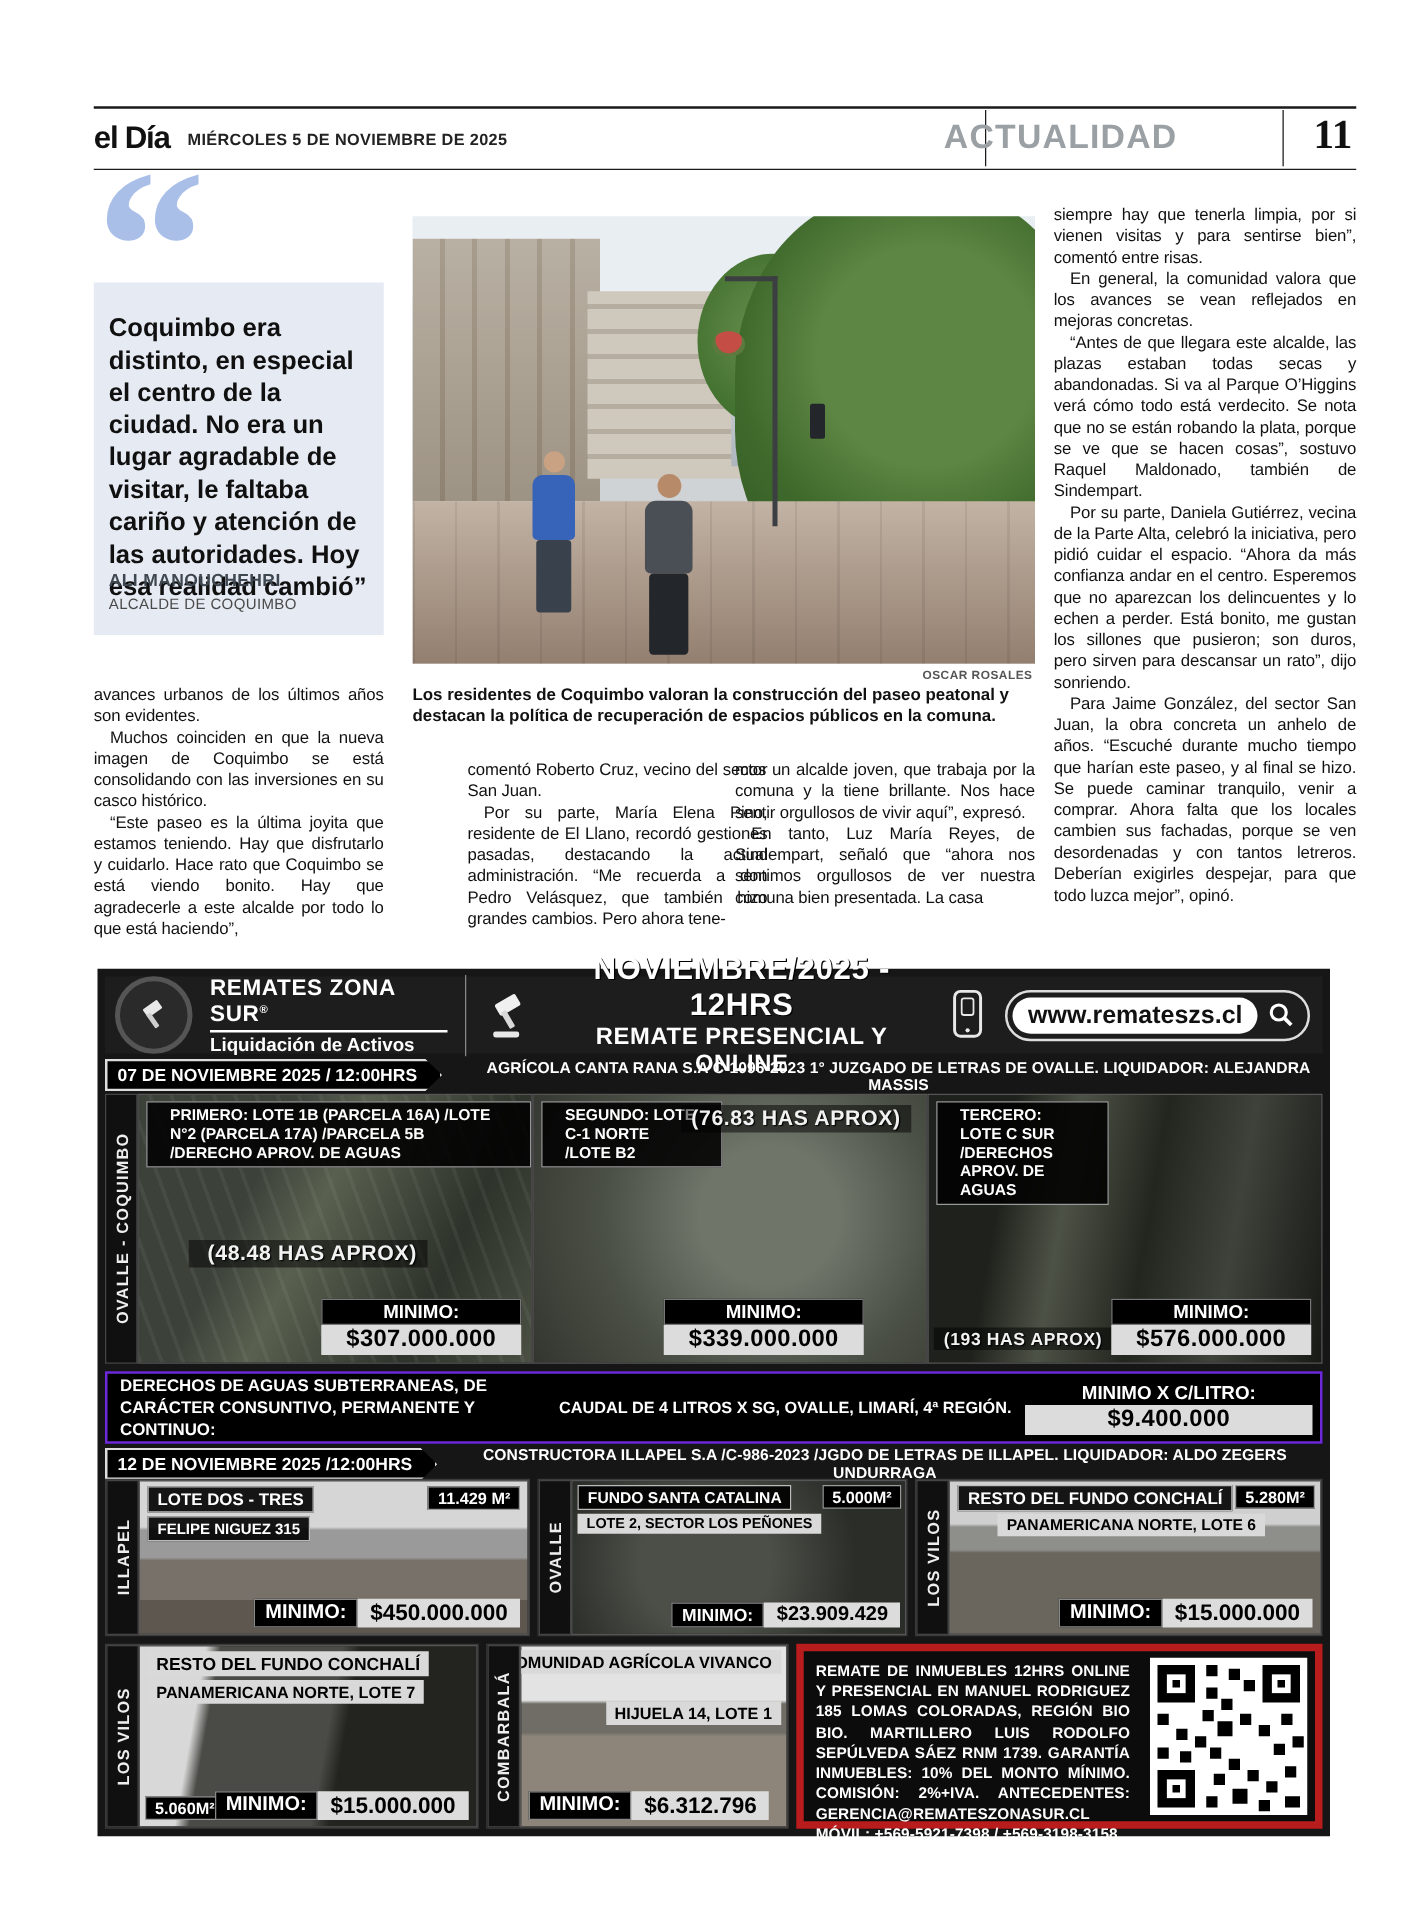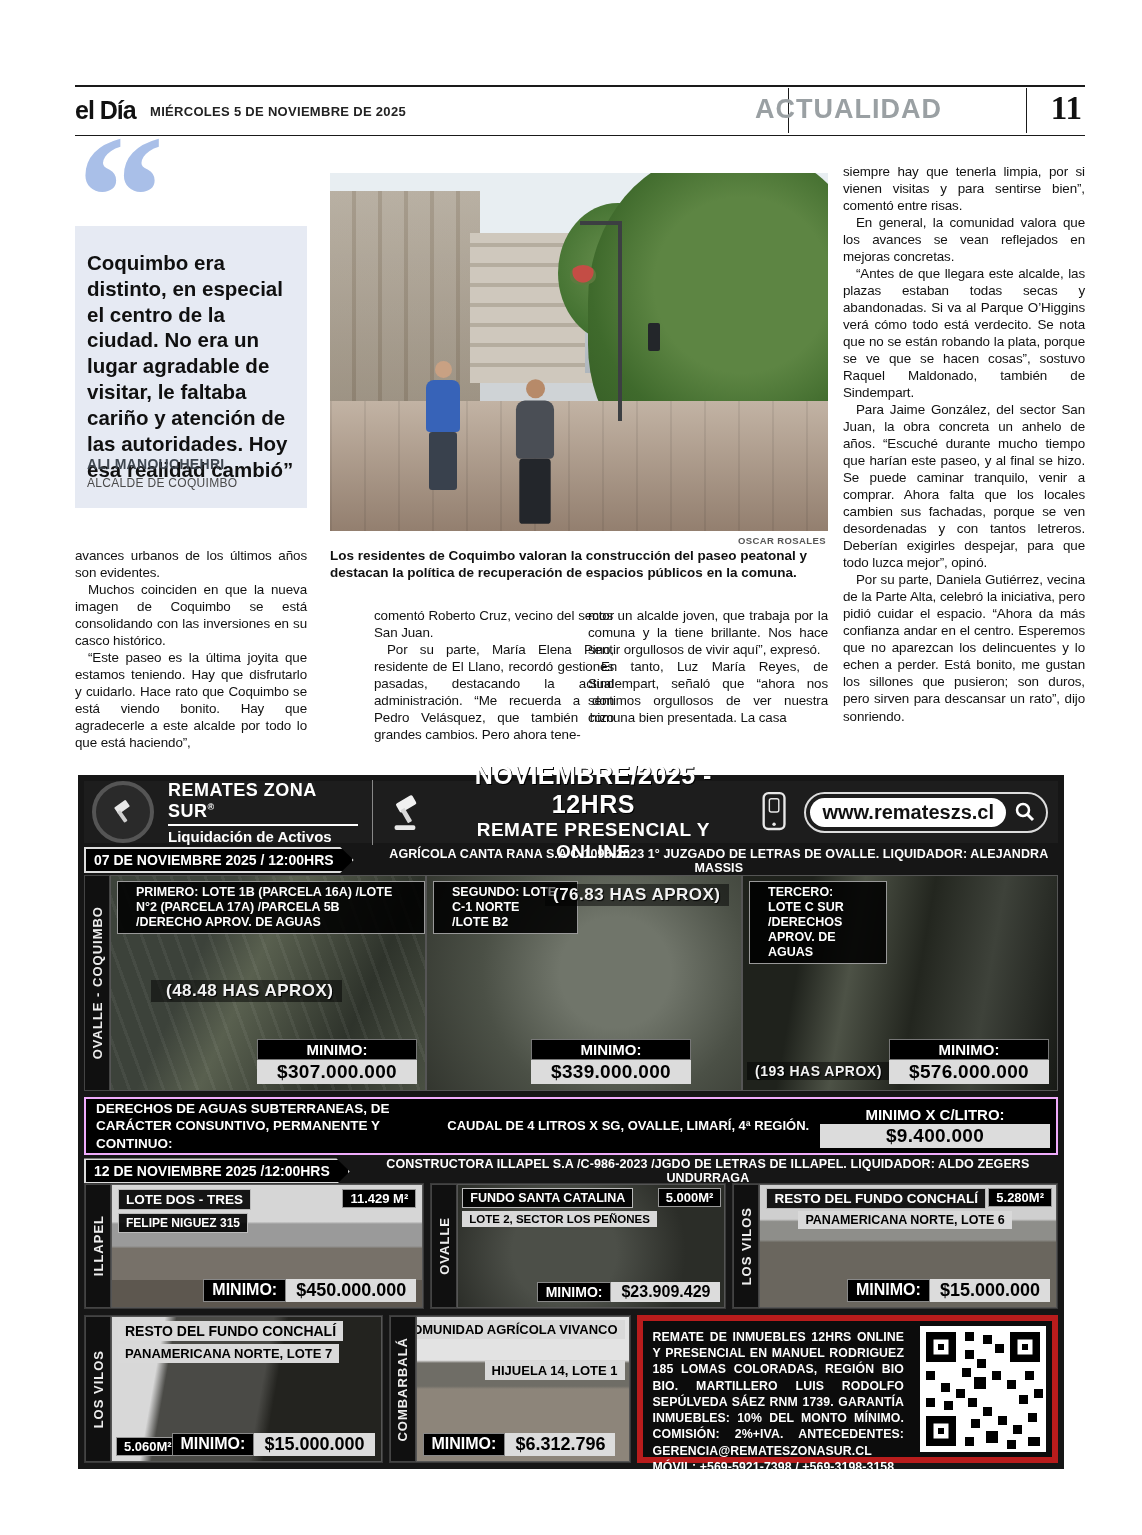--- a/index.html
+++ b/index.html
@@ -83,21 +83,21 @@
   .lot-panel{position:relative;flex:1;border:1px solid #555;overflow:hidden;}
   .lp1{background:linear-gradient(115deg,#3c423a 0 30%,#59604f 45%,#2e332b 75%,#4a5043 100%),repeating-linear-gradient(70deg,rgba(255,255,255,.05) 0 3px,transparent 3px 16px);background-blend-mode:screen;}
   .lp2{background:radial-gradient(circle at 60% 45%,#70756a 0 25%,#4b5046 60%,#33362f 100%);}
   .lp3{background:linear-gradient(100deg,#1f221c 0 20%,#4d5246 35%,#23261f 55%,#3e423a 75%,#181a16 100%);}
   .lot-title{position:absolute;left:6px;top:5px;background:rgba(0,0,0,.88);border:1px solid #999;color:#fff;font-weight:800;font-size:12.5px;line-height:1.2;padding:3px 18px;}
   .area-badge{position:absolute;background:rgba(0,0,0,.5);color:#f2f2f2;font-weight:900;font-size:17px;padding:1px 8px;letter-spacing:.5px;text-shadow:1px 1px 1px #000;}
   .min-block{position:absolute;text-align:center;}
   .min-label{display:block;background:#000;border:1px solid #777;color:#fff;font-weight:900;font-size:15px;padding:1px 10px;}
   .min-value{display:block;background:#dcdcdc;color:#000;font-weight:900;font-size:19px;padding:1px 10px;letter-spacing:.3px;}
 
-  .water-row{position:absolute;left:6px;right:6px;top:322px;height:54px;background:#000;border:2px solid #f0abfc;display:flex;align-items:center;}
+  .water-row{position:absolute;left:6px;right:6px;top:322px;height:54px;background:#000;border:2px solid #6d28d9;display:flex;align-items:center;}
   .water-text{flex:1;padding:4px 10px;font-size:13.5px;font-weight:800;line-height:1.3;}
   .water-c2{text-align:center;font-size:13px;}
   .water-min{width:230px;text-align:center;margin-right:6px;}
   .water-min .min-label{font-size:15px;border:none;}
   .water-min .min-value{font-size:19px;}
 
   .a2-header{position:absolute;left:6px;right:6px;top:382px;display:flex;align-items:center;gap:8px;}
   .a2-row1{position:absolute;left:6px;right:6px;top:408px;height:126px;display:flex;gap:6px;}
   .a2-row2{position:absolute;left:6px;right:6px;top:540px;height:148px;display:flex;gap:6px;}
   .panel-group{display:flex;flex:1;border:1px solid #3a3a3a;}
@@ -176,22 +176,22 @@
     <p>Por su parte, María Elena Pino, residente de El Llano, recordó gestiones pasadas, destacando la actual administración. “Me recuerda a don Pedro Velásquez, que también hizo grandes cambios. Pero ahora tene-</p>
   </div>
   <div class="col col3 article-text">
     <p>mos un alcalde joven, que trabaja por la comuna y la tiene brillante. Nos hace sentir orgullosos de vivir aquí”, expresó.</p>
     <p>En tanto, Luz María Reyes, de Sindempart, señaló que “ahora nos sentimos orgullosos de ver nuestra comuna bien presentada. La casa</p>
   </div>
   <div class="col col4 article-text">
     <p>siempre hay que tenerla limpia, por si vienen visitas y para sentirse bien”, comentó entre risas.</p>
     <p>En general, la comunidad valora que los avances se vean reflejados en mejoras concretas.</p>
     <p>“Antes de que llegara este alcalde, las plazas estaban todas secas y abandonadas. Si va al Parque O’Higgins verá cómo todo está verdecito. Se nota que no se están robando la plata, porque se ve que se hacen cosas”, sostuvo Raquel Maldonado, también de Sindempart.</p>
+    <p>Por su parte, Daniela Gutiérrez, vecina de la Parte Alta, celebró la iniciativa, pero pidió cuidar el espacio. “Ahora da más confianza andar en el centro. Esperemos que no aparezcan los delincuentes y lo echen a perder. Está bonito, me gustan los sillones que pusieron; son duros, pero sirven para descansar un rato”, dijo sonriendo.</p>
     <p>Para Jaime González, del sector San Juan, la obra concreta un anhelo de años. “Escuché durante mucho tiempo que harían este paseo, y al final se hizo. Se puede caminar tranquilo, venir a comprar. Ahora falta que los locales cambien sus fachadas, porque se ven desordenadas y con tantos letreros. Deberían exigirles despejar, para que todo luzca mejor”, opinó.</p>
-    <p>Por su parte, Daniela Gutiérrez, vecina de la Parte Alta, celebró la iniciativa, pero pidió cuidar el espacio. “Ahora da más confianza andar en el centro. Esperemos que no aparezcan los delincuentes y lo echen a perder. Está bonito, me gustan los sillones que pusieron; son duros, pero sirven para descansar un rato”, dijo sonriendo.</p>
   </div>
 
   <div class="ad">
 
     <div class="ad-banner">
       <div class="logo-circle">
         <svg class="icon-svg" width="30" height="30" viewBox="0 0 30 30">
           <rect x="7" y="6" width="14" height="8" rx="1" fill="#e8e8e8" transform="rotate(-35 14 10)"></rect>
           <rect x="12" y="13" width="4" height="13" rx="1" fill="#cfcfcf" transform="rotate(-35 14 19)"></rect>
         </svg>
@@ -229,21 +229,21 @@
       <div class="date-tag">07 DE NOVIEMBRE 2025 / 12:00HRS</div>
       <div class="case-text" style="flex:1;">AGRÍCOLA CANTA RANA S.A C-1096-2023 1° JUZGADO DE LETRAS DE OVALLE. LIQUIDADOR: ALEJANDRA MASSIS</div>
     </div>
 
     <div class="a1-body">
       <div class="vstrip">
         <div class="vtext">OVALLE - COQUIMBO</div>
       </div>
       <div class="lot-panel lp1">
         <div class="lot-title" style="max-width:88%;">PRIMERO: LOTE 1B (PARCELA 16A) /LOTE N°2 (PARCELA 17A) /PARCELA 5B /DERECHO APROV. DE AGUAS</div>
-        <div class="area-badge" style="left:40px;top:104px;padding-left:15px;">(48.48 HAS APROX)</div>
+        <div class="area-badge" style="left:40px;top:116px;padding-left:15px;">(48.48 HAS APROX)</div>
         <div class="min-block" style="right:8px;bottom:6px;width:160px;">
           <span class="min-label">MINIMO:</span>
           <span class="min-value">$307.000.000</span>
         </div>
       </div>
       <div class="lot-panel lp2">
         <div class="lot-title" style="max-width:34%;">SEGUNDO: LOTE C-1 NORTE /LOTE B2</div>
         <div class="area-badge" style="left:118px;top:8px;">(76.83 HAS APROX)</div>
         <div class="min-block" style="right:50px;bottom:6px;width:160px;">
           <span class="min-label">MINIMO:</span>

